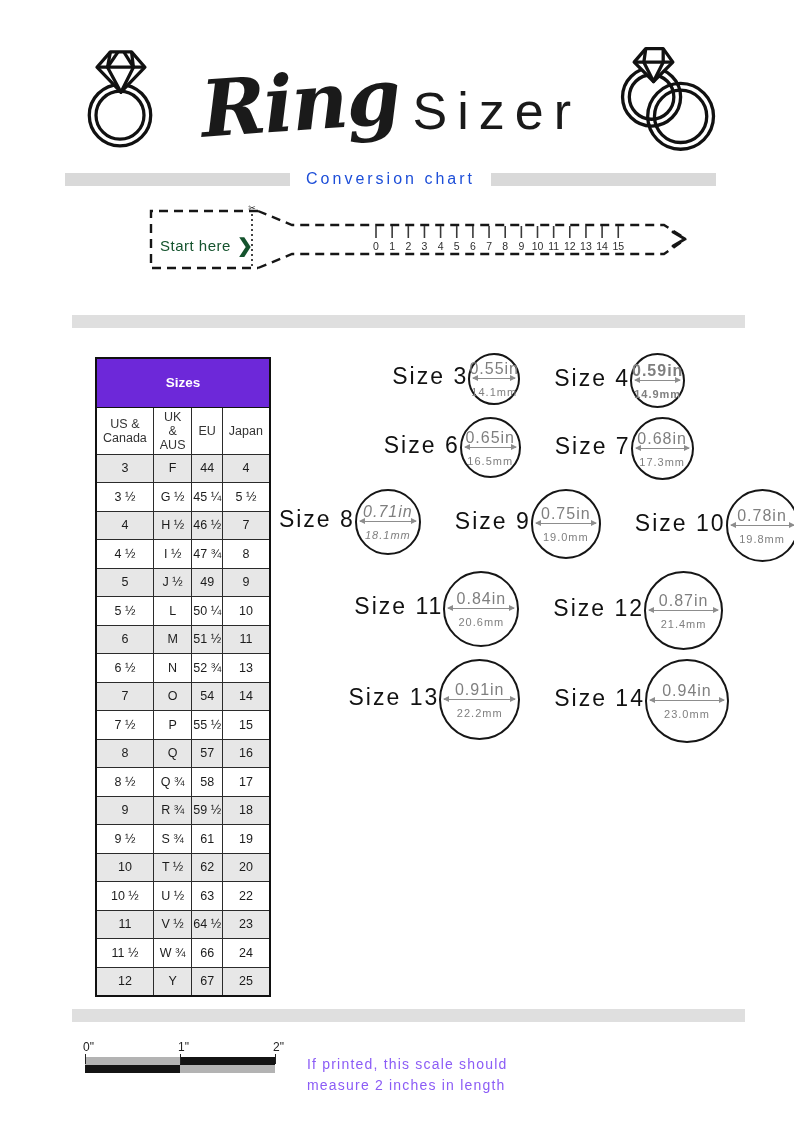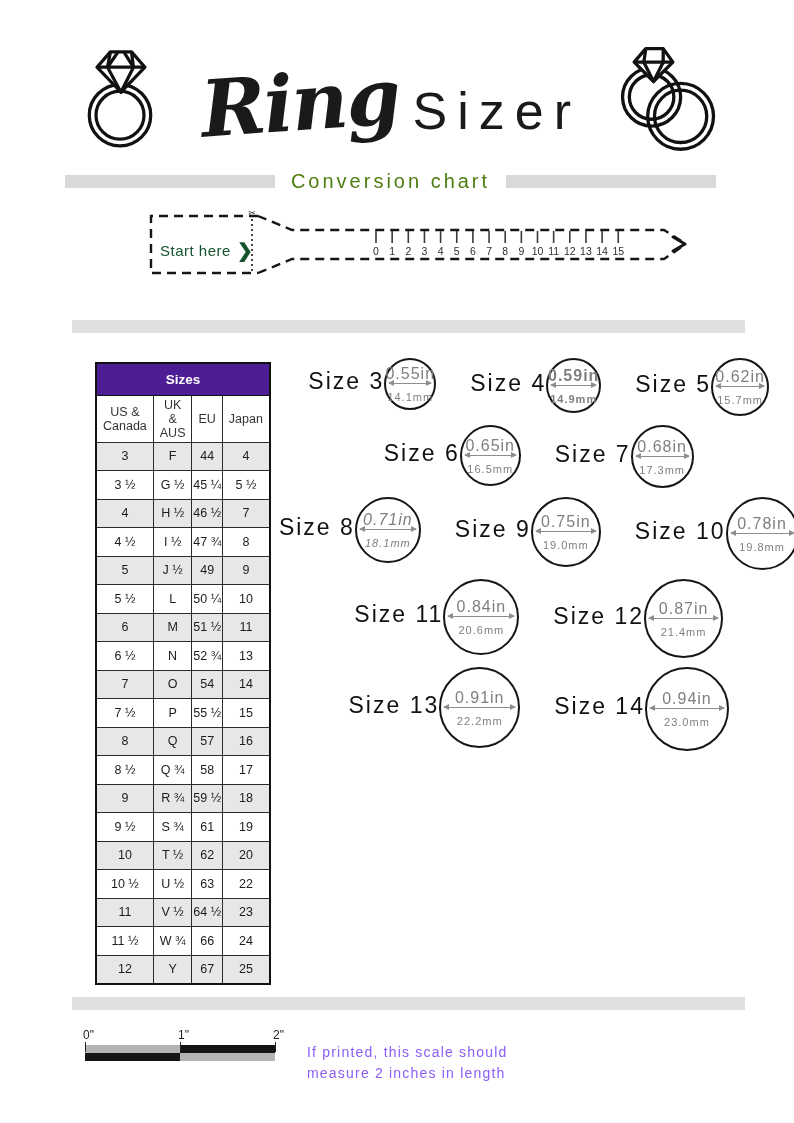--- a/index.html
+++ b/index.html
@@ -9,40 +9,40 @@
 
   
   .header { display:flex; align-items:center; justify-content:space-between; padding:30px 70px 0 72px; height:168px; }
   .title-wrap { display:flex; align-items:center; margin-top:8px; }
   .title-script { font-family:"DejaVu Serif", serif; font-style:italic; font-weight:bold; font-size:78px; line-height:1; letter-spacing:-2px; transform:rotate(-4deg); margin-right:14px; }
   .title-rest { font-size:52px; letter-spacing:10px; font-weight:500; margin-top:16px; }
 
   
   .subtitle-row { display:flex; align-items:center; margin:2px 78px 0 65px; gap:16px; }
   .subtitle-bar { height:13px; background:#d9d9d9; flex:1; }
-  .subtitle-text { font-size:20px; letter-spacing:3px; color:#4d7c0f; white-space:nowrap; }
+  .subtitle-text { font-size:16px; letter-spacing:3px; color:#1d4ed8; white-space:nowrap; }
 
   
   .strip-wrap { position:relative; height:118px; }
   .strip-svg { position:absolute; left:146px; top:14px; }
   .strip-text { position:absolute; left:160px; top:46px; font-size:15px; letter-spacing:0.5px; color:#14532d; display:flex; align-items:center; gap:6px; }
   .strip-chevron { font-weight:bold; font-size:19px; }
 
   
   .divider { height:13px; background:#dfdfdf; margin:9px 49px 0 72px; }
   .divider.bottom { margin-top:12px; }
 
   
   .main { display:flex; margin:29px 40px 0 95px; align-items:flex-start; }
 
   
   .size-table { border-collapse:collapse; width:248px; }
   .size-table th, .size-table td { border:1px solid #2b2b2b; text-align:center; font-weight:normal; }
   .size-table { border:2px solid #111; }
-  .tbl-title th { background:#4c1d95; color:#ffffff; font-weight:bold; font-size:13.5px; height:32px; border:1px solid #111; }
+  .tbl-title th { background:#6d28d9; color:#ffffff; font-weight:bold; font-size:13.5px; height:49px; border:1px solid #111; }
   .tbl-cols th { height:46px; font-size:12.5px; color:#333; background:#fff; width:62px; padding:2px 6px; }
   .size-table td { height:28.5px; font-size:12.5px; color:#1c1c1c; }
   .size-table tr.alt td { background:#e7e7e7; }
 
   
   .circles { flex:1; display:flex; flex-direction:column; padding-left:8px; margin-top:-4px; }
   .circle-row { display:flex; justify-content:center; align-items:flex-start; gap:34px; margin-bottom:9px; }
   .circle-item { display:flex; align-items:center; }
   .circle-label { font-size:23px; letter-spacing:2px; color:#111; margin-bottom:5px; white-space:nowrap; }
   .circle { position:relative; border:2.5px solid #161616; border-radius:50%; display:flex; flex-direction:column; align-items:center; justify-content:center; background:#fff; }
@@ -303,28 +303,20 @@
             </div>
           </div>
           <div class="circle-item">
             <div class="circle-label">Size 4</div>
             <div class="circle" style="width: 55px; height: 55px; font-weight: bold;">
               <div class="dim-line"></div>
               <div class="dim-in">0.59in</div>
               <div class="dim-mm">14.9mm</div>
             </div>
           </div>
-          <div class="circle-item">
-            <div class="circle-label">Size 5</div>
-            <div class="circle" style="width: 58px; height: 58px;">
-              <div class="dim-line"></div>
-              <div class="dim-in">0.62in</div>
-              <div class="dim-mm">15.7mm</div>
-            </div>
-          </div>
         </div>
         <div class="circle-row">
           <div class="circle-item">
             <div class="circle-label">Size 6</div>
             <div class="circle" style="width: 61px; height: 61px;">
               <div class="dim-line"></div>
               <div class="dim-in">0.65in</div>
               <div class="dim-mm">16.5mm</div>
             </div>
           </div>

